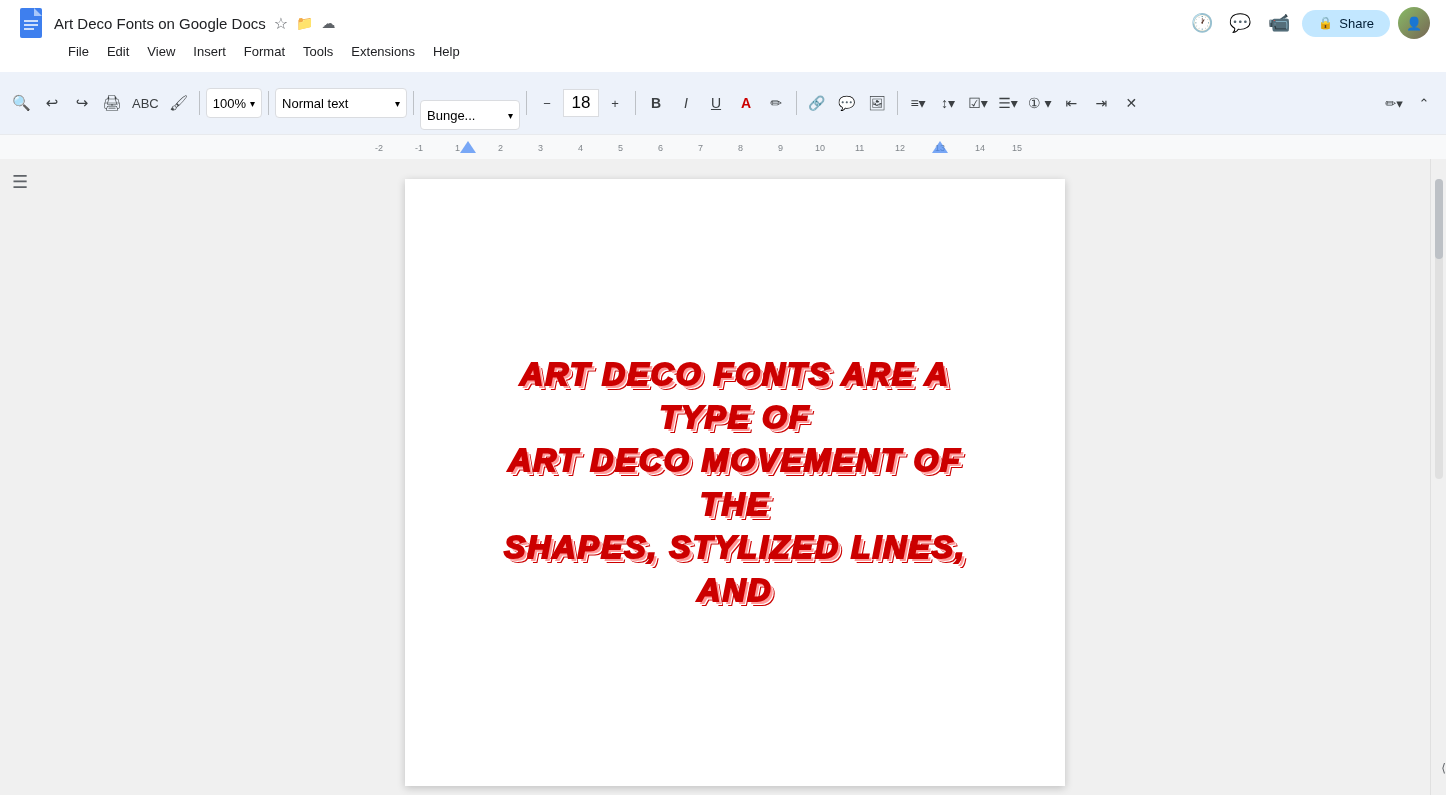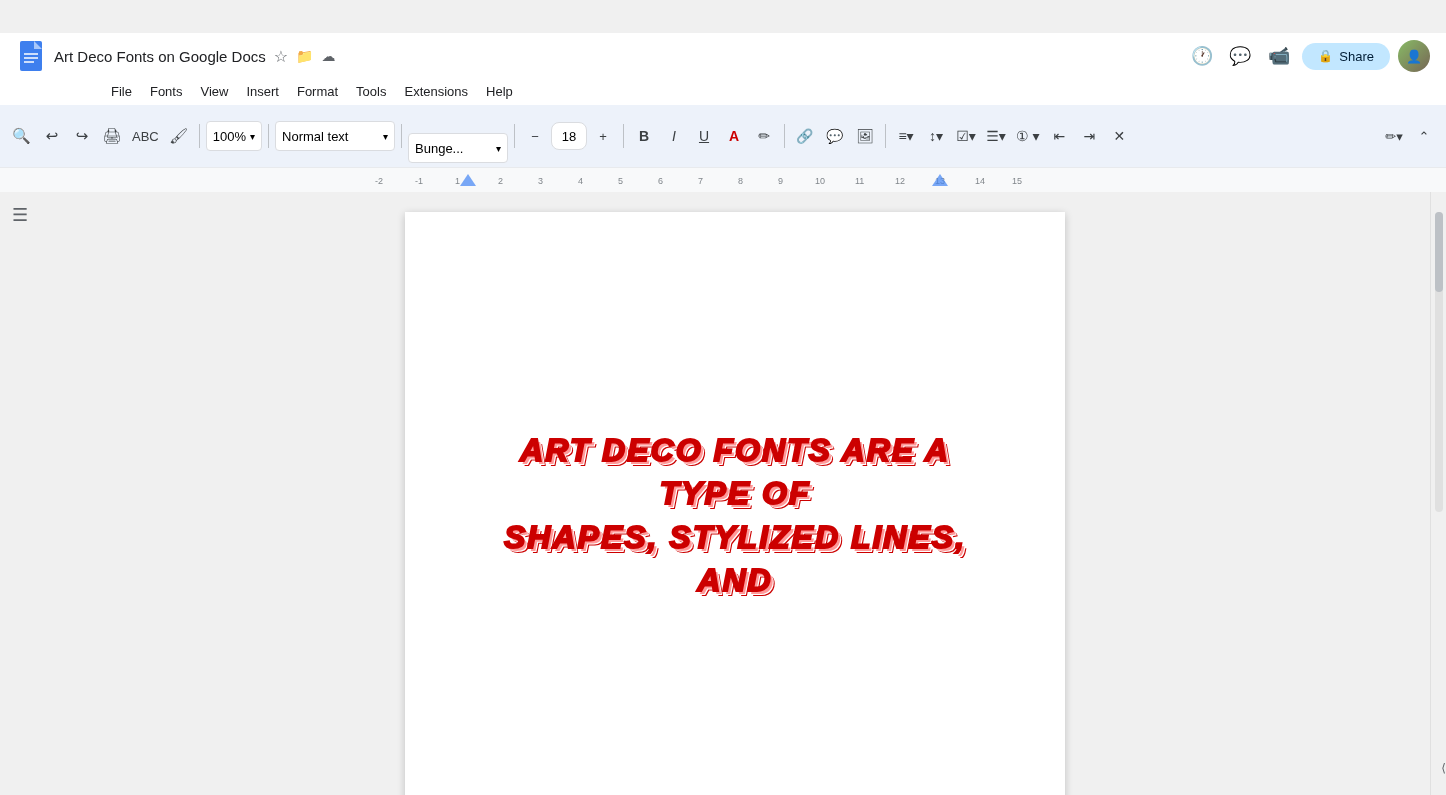--- a/index.html
+++ b/index.html
@@ -15,21 +15,21 @@
       display: flex; align-items: center; justify-content: center;
       min-width: 28px; height: 28px; border-radius: 4px; cursor: pointer;
       color: #3c4043; font-size: 13px; padding: 0 4px;
     }
     .tb-divider { width: 1px; height: 24px; background: #bdc1c6; margin: 0 4px; }
     .tb-select {
       display: flex; align-items: center; background: #fff; border: 1px solid #dadce0;
       border-radius: 4px; padding: 14px 6px; height: 28px; font-size: 13px; cursor: pointer; gap: 4px;
     }
     .font-size-ctrl { display: flex; align-items: center; gap: 2px; }
-    .font-size-box { width: 36px; height: 28px; border: 1px solid #dadce0; border-radius: 8px; text-align: center; font-size: 13px; display: flex; align-items: center; justify-content: center; background: #fff; }
+    .font-size-box { width: 36px; height: 28px; border: 1px solid #dadce0; border-radius: 0; text-align: center; font-size: 17px; display: flex; align-items: center; justify-content: center; background: #fff; }
 
     
     #ruler {
       background: #f8f9fa; height: 24px; border-bottom: 1px solid #e0e0e0;
       display: flex; align-items: center; padding-left: 373px;
       font-size: 10px; color: #80868b; position: relative;
     }
 
     
     #main {
@@ -82,21 +82,21 @@
       align-items: center; border-left: 1px solid #e0e0e0;
     }
 
     
     #header-section {
       background: #fff;
       border-bottom: 1px solid #e8eaed;
     }
 
     .title-row {
-      display: flex; align-items: center; padding: 6px 16px 0 16px; height: 40px; gap: 8px; margin-top: 33px;
+      display: flex; align-items: center; padding: 6px 16px 0 16px; height: 40px; gap: 8px;
     }
 
     
     .gdocs-icon {
       width: 30px; height: 36px; flex-shrink: 0;
       display: flex; align-items: center; justify-content: center;
     }
 
     .toolbar-section {
       background: #edf2fa;
@@ -143,23 +143,23 @@
     <button style="background:#c2e7ff; color:#001d35; font-size:13px; font-weight:500; padding:6px 16px; border-radius:20px; cursor:pointer; display:flex; align-items:center; gap:6px; border:none;">
       <span style="font-size:12px;">🔒</span>
       <span>Share</span>
     </button>
 
     <div style="width:32px; height:32px; border-radius:50%; background: linear-gradient(135deg,#8b6,#765); cursor:pointer; overflow:hidden; display:flex; align-items:center; justify-content:center; color:white; font-size:13px;">
       👤
     </div>
   </div>
 
-  <div id="menu-bar" style="display:flex; align-items:flex-end; padding: 0 16px 2px 60px; gap:2px;margin-left:43px;">
+  <div id="menu-bar" style="display:flex; align-items:flex-start; padding: 0 16px 2px 60px; gap:2px;">
     <span class="menu-item">File</span>
-    <span class="menu-item">Fonts</span>
+    <span class="menu-item">Edit</span>
     <span class="menu-item">View</span>
     <span class="menu-item">Insert</span>
     <span class="menu-item">Format</span>
     <span class="menu-item">Tools</span>
     <span class="menu-item">Extensions</span>
     <span class="menu-item">Help</span>
   </div>
 
   <div class="toolbar-section">
 
@@ -172,21 +172,21 @@
 
     <div class="tb-divider"></div>
 
     <div class="tb-select">
       <span>100%</span>
       <span style="font-size:10px;">▾</span>
     </div>
 
     <div class="tb-divider"></div>
 
-    <div class="tb-select" style="width:120px;">
+    <div class="tb-select" style="width:132px;">
       <span>Normal text</span>
       <span style="font-size:10px; margin-left:auto;">▾</span>
     </div>
 
     <div class="tb-divider"></div>
 
     <div class="tb-select" style="width:100px;margin-top:24px;">
       <span>Bunge...</span>
       <span style="font-size:10px; margin-left:auto;">▾</span>
     </div>
@@ -268,20 +268,21 @@
     <div class="outline-icon" title="Document outline">
       ☰
     </div>
   </div>
 
   <div id="doc-area">
     <div id="page">
       <div>
         <div class="art-deco-content">
           <div>ART DECO FONTS ARE A TYPE OF</div>
+          <div>ART DECO MOVEMENT OF THE</div>
           <div>SHAPES, STYLIZED LINES, AND</div>
         </div>
       </div>
     </div>
   </div>
 
   <div id="right-panel">
     <div style="width:8px; background:#e0e0e0; border-radius:4px; position:relative; height:300px; margin-top:20px;">
       <div style="width:8px; height:80px; background:#bdc1c6; border-radius:4px; position:absolute; top:0;"></div>
     </div>

